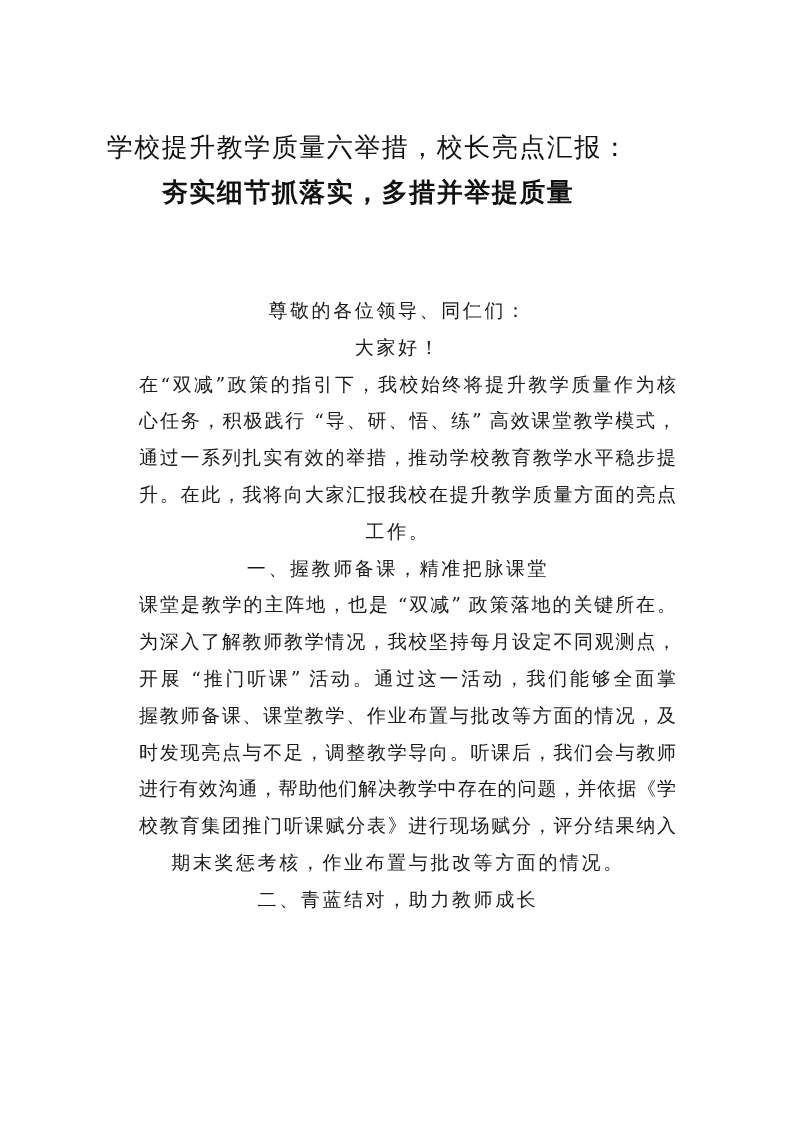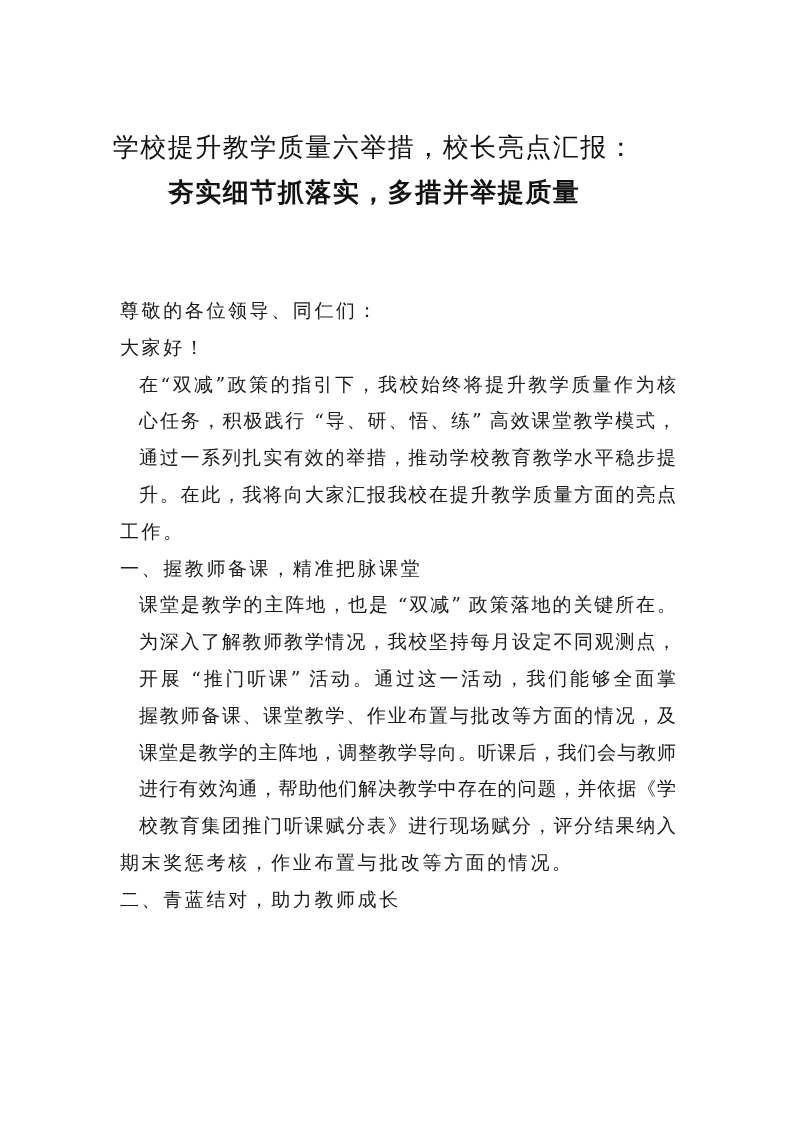--- a/index.html
+++ b/index.html
@@ -17,45 +17,47 @@
   }
   .page {
     position: absolute;
     left: 0; top: 0;
     width: 793px;
     height: 1122px;
     background: #ffffff;
   }
   .title {
     position: absolute;
-    left: 14px;
+    left: 0;
     width: 720px;
     text-align: center;
     font-size: 26px;
     line-height: 30px;
     letter-spacing: 1.5px;
     color: #111111;
     white-space: nowrap;
+    padding-left: 8px;
   }
   .title.l1 { top: 132px; }
   .title.l2 { top: 177px; font-weight: bold; }
   .body-text {
     position: absolute;
     left: 120px;
     top: 292px;
     width: 556px;
     font-size: 19px;
     line-height: 36.8px;
     color: #1a1a1a;
   }
   .line {
     display: block;
     white-space: nowrap;
     height: 36.8px;
     letter-spacing: 2.6px;
+    text-align: center;
   }
   .line.justify {
     text-align: justify;
     text-align-last: justify;
     letter-spacing: 0;
     white-space: normal;
     margin-left: 19px;
   }
 </style>
 </head>
@@ -74,21 +76,21 @@
     <span class="line justify">心任务，积极践行 “导、研、悟、练” 高效课堂教学模式，</span>
     <span class="line justify">通过一系列扎实有效的举措，推动学校教育教学水平稳步提</span>
     <span class="line justify">升。在此，我将向大家汇报我校在提升教学质量方面的亮点</span>
     <span class="line">工作。</span>
 
     <span class="line">一、握教师备课，精准把脉课堂</span>
     <span class="line justify">课堂是教学的主阵地，也是 “双减” 政策落地的关键所在。</span>
     <span class="line justify">为深入了解教师教学情况，我校坚持每月设定不同观测点，</span>
     <span class="line justify">开展 “推门听课” 活动。通过这一活动，我们能够全面掌</span>
     <span class="line justify">握教师备课、课堂教学、作业布置与批改等方面的情况，及</span>
-    <span class="line justify">课堂是教学的主阵地，调整教学导向。听课后，我们会与教师</span>
+    <span class="line justify">时发现亮点与不足，调整教学导向。听课后，我们会与教师</span>
     <span class="line justify">进行有效沟通，帮助他们解决教学中存在的问题，并依据《学</span>
     <span class="line justify">校教育集团推门听课赋分表》进行现场赋分，评分结果纳入</span>
     <span class="line">期末奖惩考核，作业布置与批改等方面的情况。</span>
 
     <span class="line">二、青蓝结对，助力教师成长</span>
   </div>
 
 </div>
 
 </body></html>

